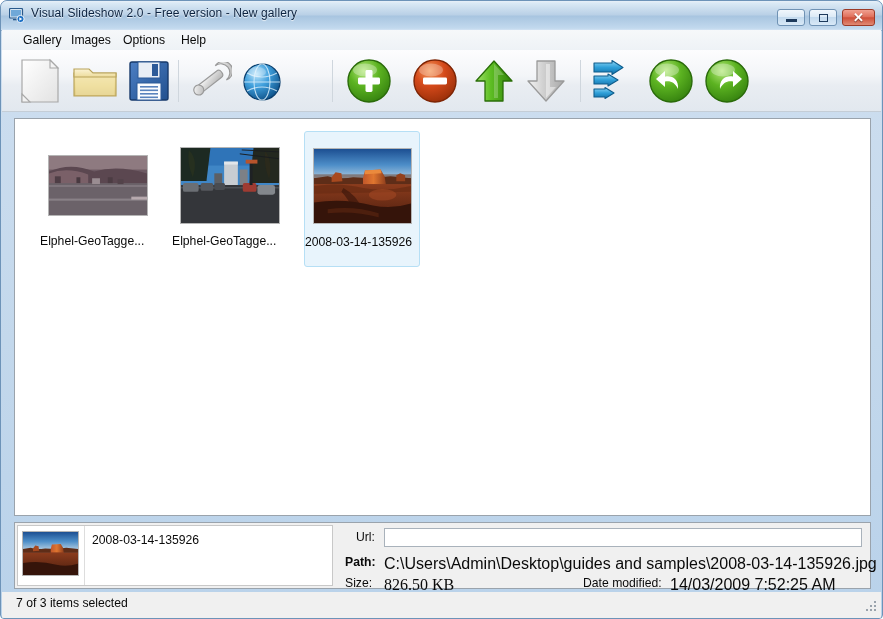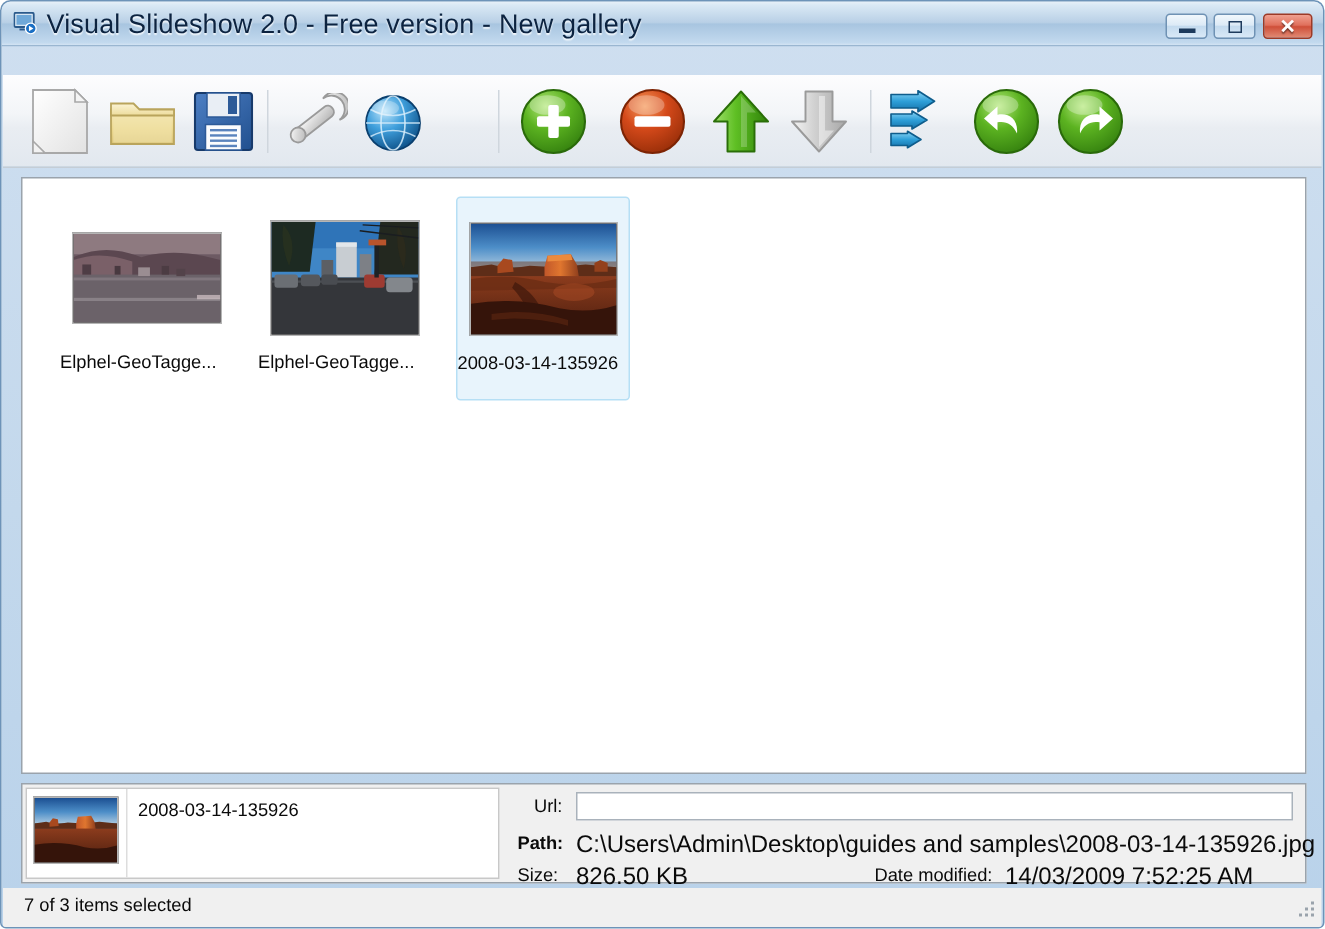--- a/index.html
+++ b/index.html
@@ -40,21 +40,21 @@
     border-radius: 6px 6px 0 0;
   }
   #title-icon {
     position: absolute;
     left: 8px; top: 7px;
     width: 16px; height: 15px;
   }
   #title-text {
     position: absolute;
     left: 30px; top: 5px;
-    font-size: 18px;
+    font-size: 12px;
     color: #0c2340;
     letter-spacing: 0.1px;
     white-space: nowrap;
     text-shadow: 0 1px 1px rgba(255,255,255,0.85);
     text-align: center;
   }
 
   .winbtn {
     position: absolute;
     top: 8px;
@@ -314,20 +314,26 @@
           <div class="max-glyph"></div>
         </div>
     </div>
     <div id="btn-close" class="winbtn">
       <div class="glyph">
           <div class="close-glyph">✕</div>
         </div>
     </div>
   </div>
 
+  <div id="menubar">
+    <div class="menu-item" style="left:14px">Gallery</div>
+    <div class="menu-item" style="left:62px">Images</div>
+    <div class="menu-item" style="left:114px">Options</div>
+    <div class="menu-item" style="left:172px">Help</div>
+  </div>
 
   <div id="toolbar">
 
     <div class="tb-btn" style="left:18px; top:8px;">
       <svg width="40" height="46" viewBox="0 0 40 46">
         <defs>
           <linearGradient id="gDoc" x1="0" y1="0" x2="1" y2="1">
             <stop offset="0%" stop-color="#ffffff"></stop>
               <stop offset="100%" stop-color="#e2e2e2"></stop>
           </linearGradient>
@@ -630,21 +636,21 @@
         </svg>
       </div>
       <div id="info-thumb-sep"></div>
       <div id="info-name">2008-03-14-135926</div>
     </div>
 
     <div class="fld-label" style="left:330px; top:7px;margin-left:11px;">Url:</div>
     <div class="fld-label" style="left:330px; top:32px;font-weight:bold;">Path:</div>
     <div class="fld-value" style="left:369px; top:32px;">C:\Users\Admin\Desktop\guides and samples\2008-03-14-135926.jpg</div>
     <div class="fld-label" style="left:330px; top:53px;">Size:</div>
-    <div class="fld-value" style="left:369px; top:53px;">826.50 KB</div>
+    <div class="fld-value" style="left:369px; top:53px;font-family:Liberation Serif, serif;">826.50 KB</div>
     <div class="fld-label" style="left:568px; top:53px;">Date modified:</div>
     <div class="fld-value" style="left:655px; top:53px;">14/03/2009 7:52:25 AM</div>
   </div>
   <input id="url-input" type="text" value="" placeholder="" style="">
 
   <div id="statusbar">
     <div id="status-text">7 of 3 items selected</div>
     <svg id="resize-grip" viewBox="0 0 12 12">
       <g fill="#9aa3ac">
         <rect x="9" y="1" width="2" height="2"></rect>

